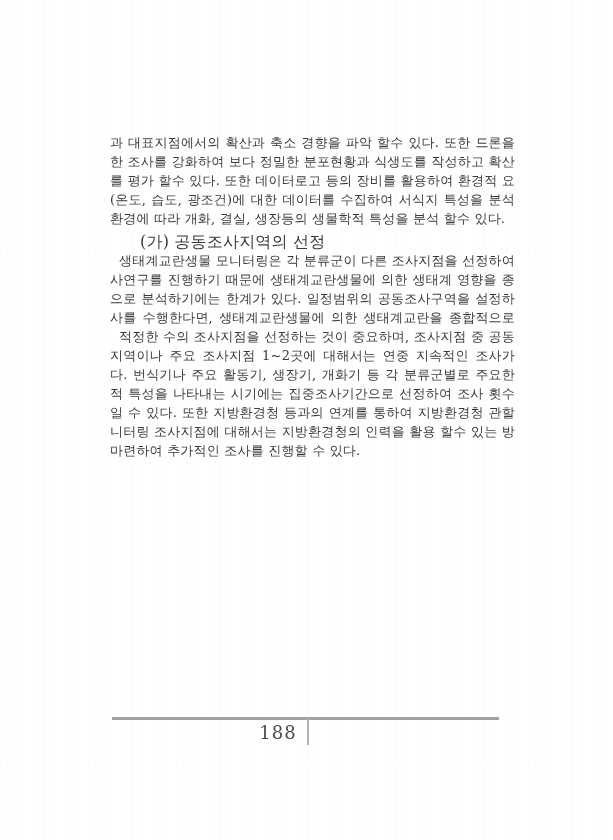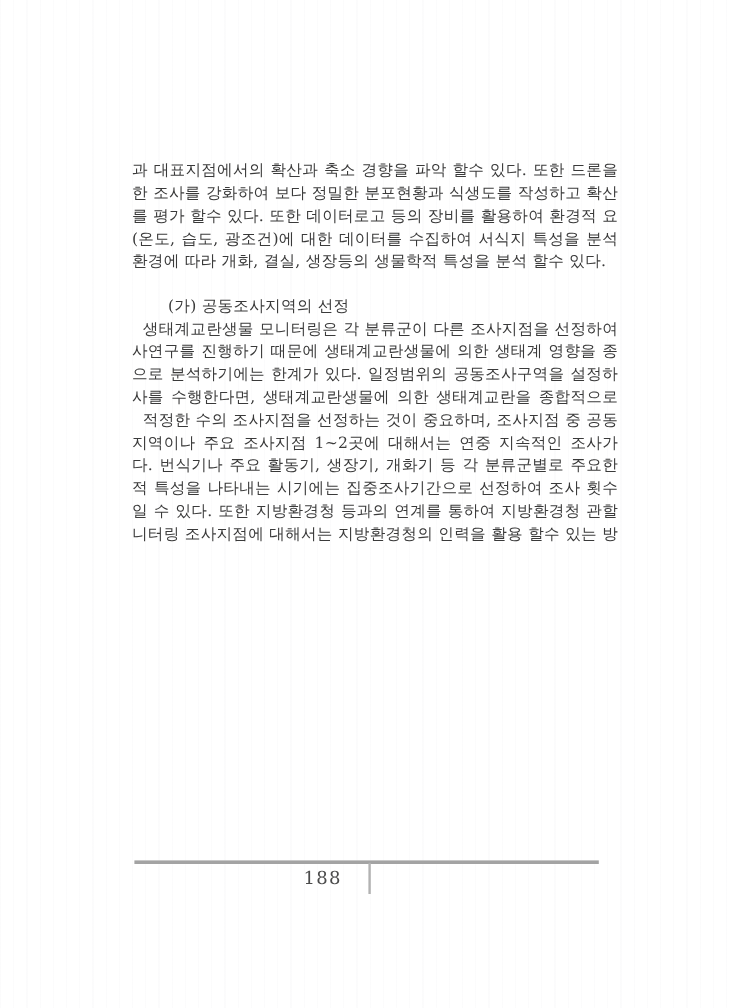--- a/index.html
+++ b/index.html
@@ -46,22 +46,22 @@
   }
   .ln.last {
     text-align: center;
     text-align-last: left;
   }
   .ln.indent1 { padding-left: 9px; }
   .heading {
     display: block;
     height: 19px;
     line-height: 19px;
-    font-size: 13px;
-    margin-top: 18px;
+    font-size: 16px;
+    margin-top: 4px;
     padding-left: 30px;
     text-align: left;
     overflow: hidden;
     letter-spacing: 0.2px;
   }
   .footer-rule {
     position: absolute;
     left: 112px;
     top: 717px;
     width: 387px;
@@ -76,22 +76,22 @@
     height: 26px;
     background: #b2b2b2;
   }
   .page-number {
     position: absolute;
     left: 253px;
     top: 723px;
     width: 50px;
     height: 19px;
     line-height: 19px;
-    text-align: left;
-    font-size: 15px;
+    text-align: center;
+    font-size: 18px;
     letter-spacing: 1px;
     color: #4b4b4b;
   }
 </style>
 </head>
 <body>
 
 <div class="page">
 
   <main class="textblock">
@@ -114,20 +114,21 @@
     </p>
 
 
     <p class="para">
       <span class="ln indent1">적정한 수의 조사지점을 선정하는 것이 중요하며, 조사지점 중 공동조사</span>
       <span class="ln">지역이나 주요 조사지점 1~2곳에 대해서는 연중 지속적인 조사가 필요하</span>
       <span class="ln">다. 번식기나 주요 활동기, 생장기, 개화기 등 각 분류군별로 주요한 생태</span>
       <span class="ln">적 특성을 나타내는 시기에는 집중조사기간으로 선정하여 조사 횟수를 늘</span>
       <span class="ln">일 수 있다. 또한 지방환경청 등과의 연계를 통하여 지방환경청 관할의 모</span>
       <span class="ln">니터링 조사지점에 대해서는 지방환경청의 인력을 활용 할수 있는 방안을</span>
+      <span class="ln last">마련하여 추가적인 조사를 진행할 수 있다.</span>
     </p>
 
   </main>
 
   <div class="footer-rule"></div>
   <div class="footer-tick"></div>
   <div class="page-number">188</div>
 
 </div>
 

